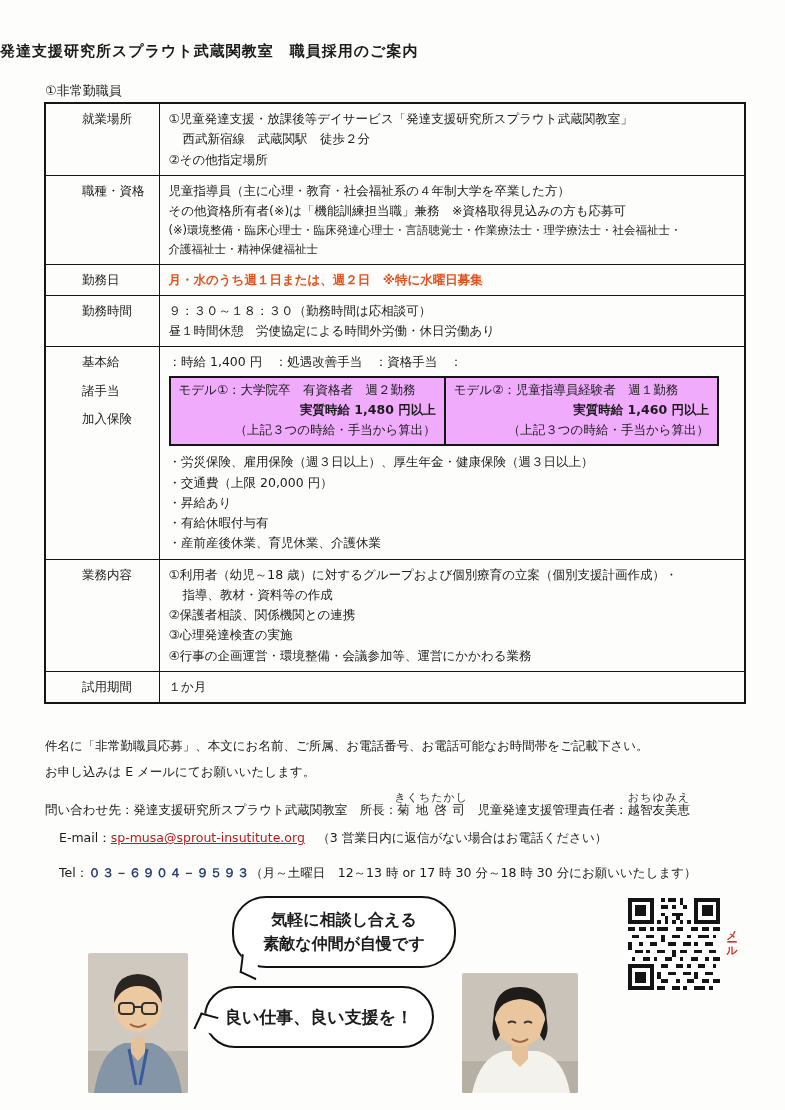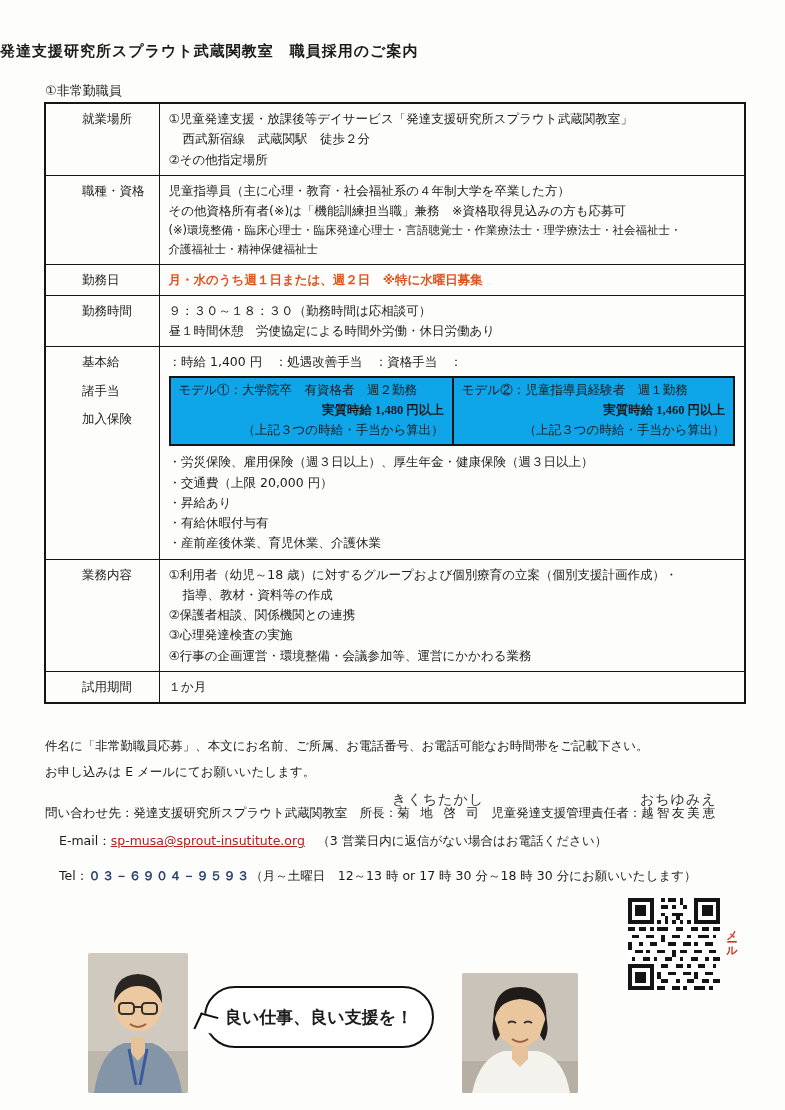--- a/index.html
+++ b/index.html
@@ -26,31 +26,31 @@
     padding:5px 9px; font-weight:400;
   }
   .main-table th { width:114px;padding-left:36px; }
   .line { white-space:nowrap; }
   .indent1 { padding-left:14px; }
   .small { font-size:11.5px; }
   .red-bold { font-weight:700; }
   .salary-head div { margin-bottom:8px; }
 
   .models {
-    display:flex; border:2px solid #151515; margin:3px 0 6px 0; background:#0ea5e9;font-family:Liberation Serif, serif;
+    display:flex; border:2px solid #151515; margin:3px 16px 6px 0; background:#f0abfc;
   }
   .model { flex:1 1 50%; padding:2px 8px 4px 8px; }
   .model + .model { border-left:2px solid #151515; }
   .model .wage { text-align:right; font-weight:700; }
   .model .note { text-align:right; }
 
   .footer { position:absolute; top:737px; left:45px; right:38px; font-size:12.5px; line-height:1.5; }
   .footer .f-line { margin-bottom:7px; white-space:nowrap; }
   .contact-line { margin-top:10px; }
-  ruby rt { font-size:14px; letter-spacing:1px; color:#333; }
+  ruby rt { font-size:11px; letter-spacing:1px; color:#333; }
   .email-line { margin-top:10px; padding-left:14px; }
   .email-link { color:#b91c1c; text-decoration:underline; cursor:pointer; }
   .tel-line { margin-top:16px; padding-left:14px; }
   .tel-number { color:#2a3f6e; font-weight:700; letter-spacing:1px; }
 
   .bubble {
     position:absolute; background:#fff; border:2.5px solid #111;
     border-radius:34px; text-align:center; font-weight:700;
     display:flex; flex-direction:column; justify-content:center;
   }
@@ -172,20 +172,24 @@
       <span>問い合わせ先：発達支援研究所スプラウト武蔵関教室　所長：</span><ruby><span>菊地啓司</span><rt>きくちたかし</rt></ruby><span>　児童発達支援管理責任者：</span><ruby><span>越智友美恵</span><rt>おちゆみえ</rt></ruby>
     </div>
     <div class="f-line email-line">
       <span>E-mail：</span><a class="email-link">sp-musa@sprout-insutitute.org</a><span>　（3 営業日内に返信がない場合はお電話ください）</span>
     </div>
     <div class="f-line tel-line">
       <span>Tel：</span><span class="tel-number">０３－６９０４－９５９３</span><span>（月～土曜日　12～13 時 or 17 時 30 分～18 時 30 分にお願いいたします）</span>
     </div>
   </div>
 
+  <div class="bubble bubble1">
+    <div>気軽に相談し合える</div>
+    <div>素敵な仲間が自慢です</div>
+  </div>
   <div class="bubble bubble2">
     <div>良い仕事、良い支援を！</div>
   </div>
 
   <div class="photo photo-left">
     <svg width="100" height="140" viewBox="0 0 100 140">
       <rect width="100" height="140" fill="#cfc9bf"></rect>
       <rect y="98" width="100" height="42" fill="#bdb6aa"></rect>
       <path d="M6 140 Q12 98 36 90 L64 90 Q88 98 94 140 Z" fill="#8495a8"></path>
       <path d="M43 84 h14 v16 l-7 8 -7 -8 z" fill="#e6c29a"></path>

